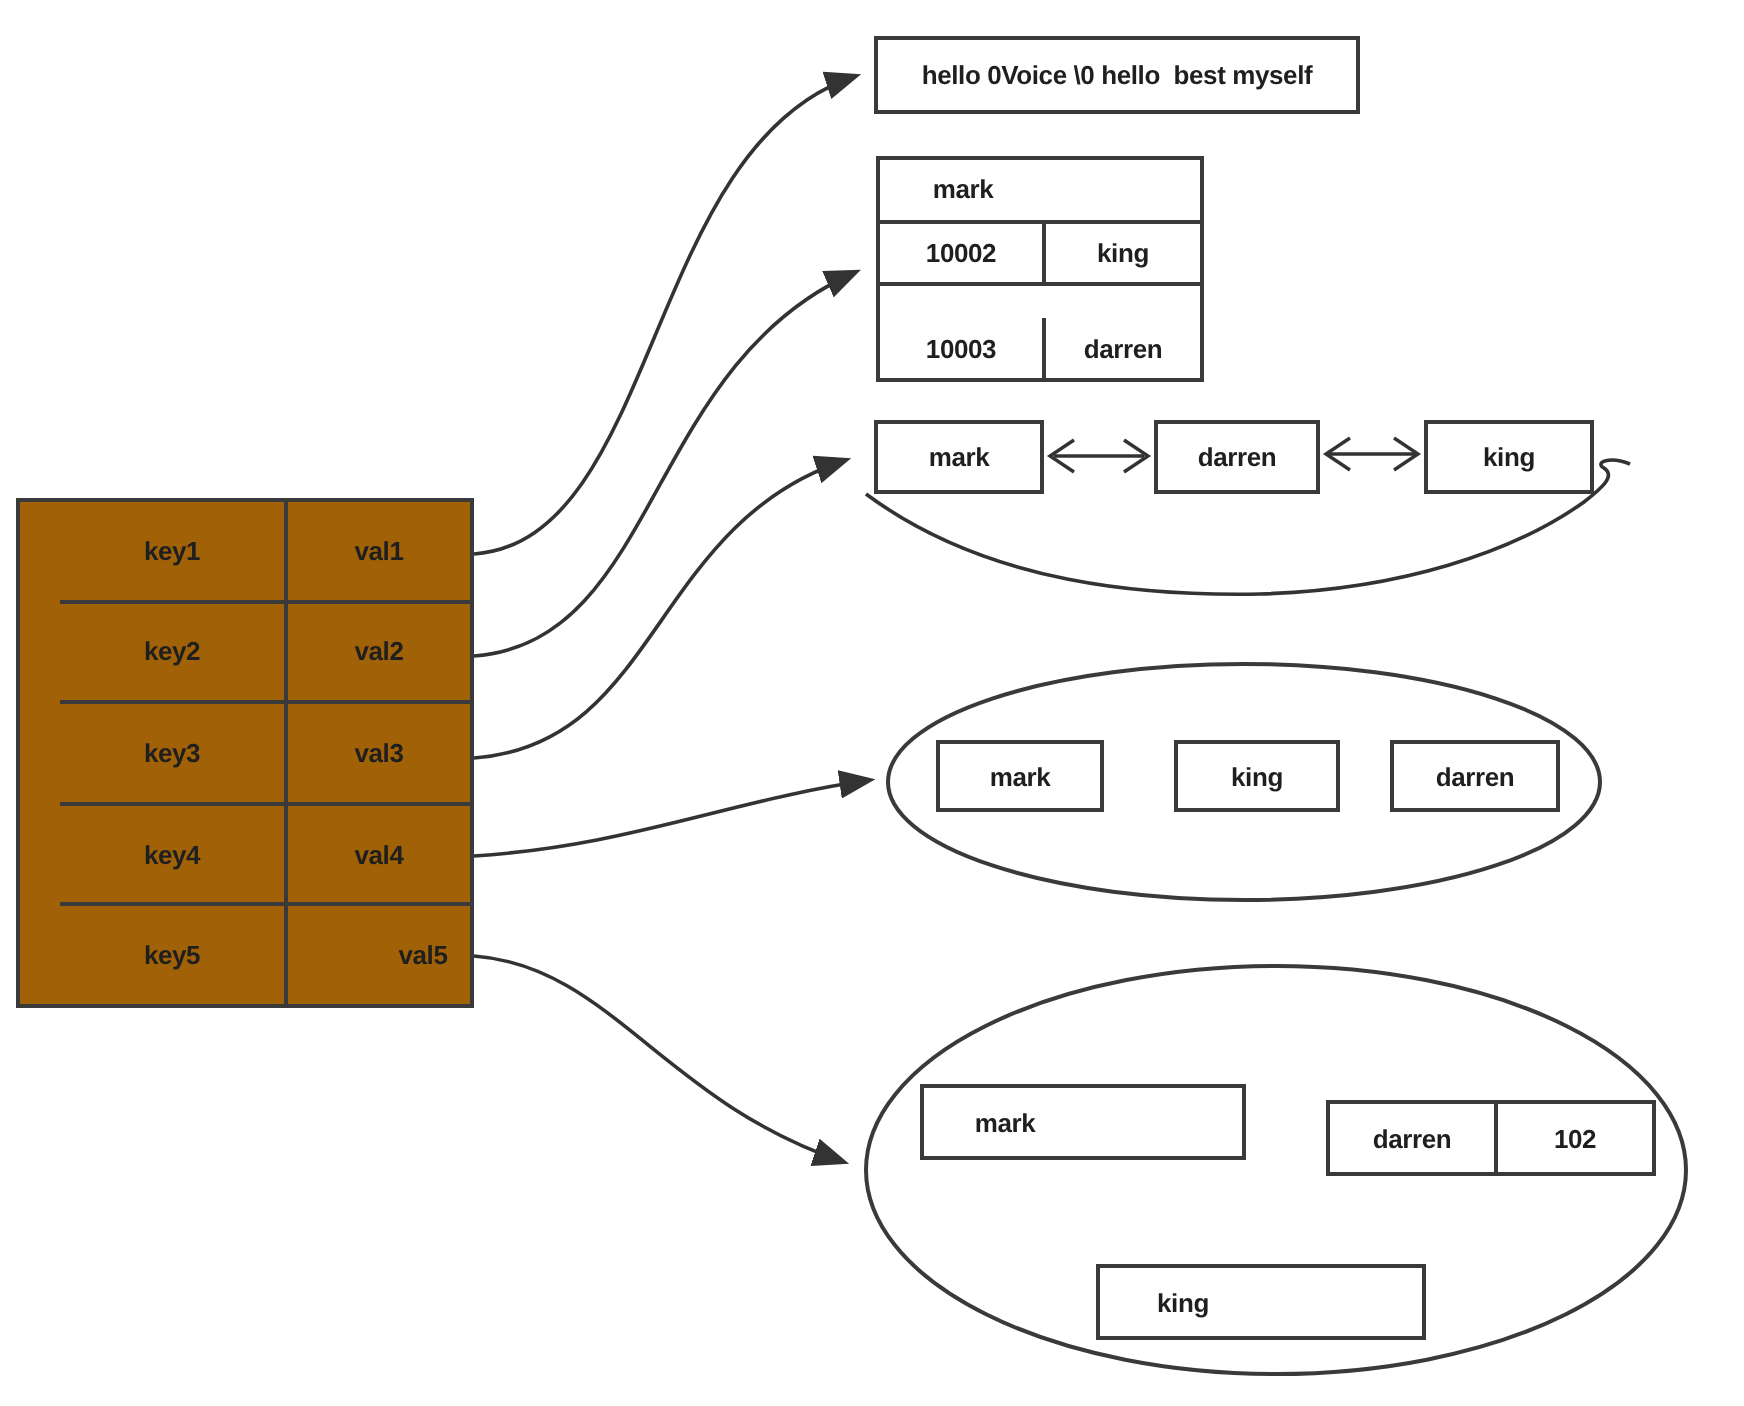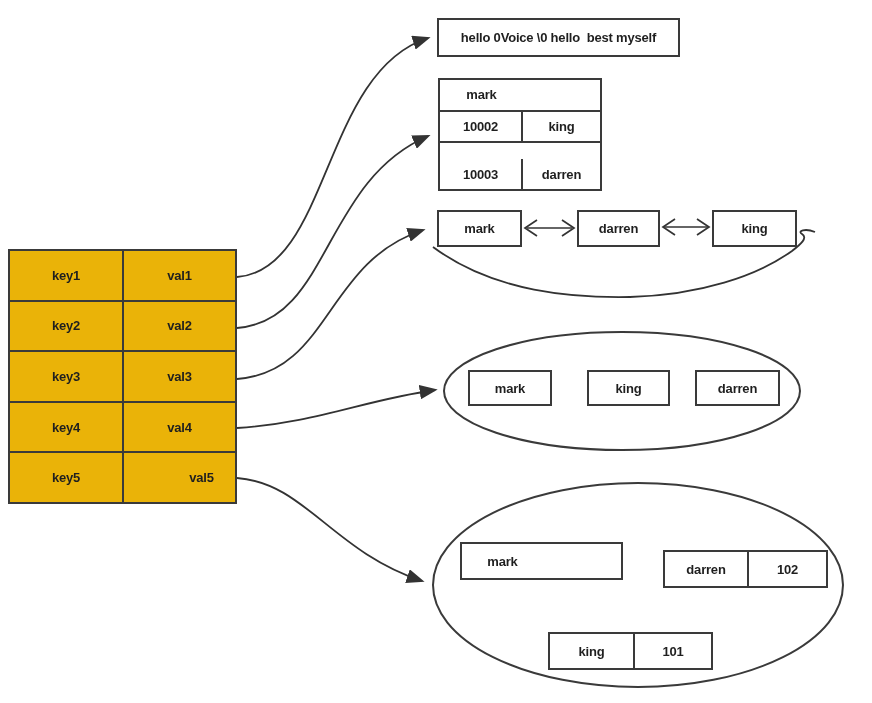--- a/index.html
+++ b/index.html
@@ -10,21 +10,21 @@
     font-weight:bold;color:#1f1f1f;font-size:13px;letter-spacing:-0.2px;
   }
   svg.layer{position:absolute;left:0;top:0;z-index:1;}
   .abs{position:absolute;z-index:2;}
   .box{
     border:2px solid #3a3a3a;background:#ffffff;
     display:flex;align-items:center;justify-content:center;
   }
   .pre{white-space:pre;}
   
-  .kv-table{left:8px;top:249px;width:229px;height:255px;border:2px solid #3a3a3a;background:#eab308;display:flex;flex-direction:column;}
+  .kv-table{left:8px;top:249px;width:229px;height:255px;border:2px solid #3a3a3a;background:#a16207;display:flex;flex-direction:column;padding-left:20px;}
   .kv-row{flex:1;display:grid;grid-template-columns:114px 1fr;border-bottom:2px solid #3a3a3a;}
   .kv-row:last-child{border-bottom:none;gap:44px;}
   .kv-cell{display:flex;align-items:center;justify-content:center;}
   .kv-cell.first{border-right:2px solid #3a3a3a;}
   
   .hash-table{left:438px;top:78px;width:164px;height:113px;border:2px solid #3a3a3a;background:#fff;display:flex;flex-direction:column;}
   .hash-row{flex:1;display:grid;grid-template-columns:83px 1fr;border-bottom:2px solid #3a3a3a;}
   .hash-row:last-child{border-bottom:none;margin-top:16px;}
   .hash-cell{display:flex;align-items:center;justify-content:center;}
   .hash-cell.first{border-right:2px solid #3a3a3a;}
@@ -120,16 +120,15 @@
 
   <div class="abs pair" style="left:460px;top:542px;width:163px;height:38px;grid-template-columns:81px 1fr;">
     <div class="cell">mark</div>
   </div>
   <div class="abs pair" style="left:663px;top:550px;width:165px;height:38px;grid-template-columns:82px 1fr;">
     <div class="cell">darren</div>
     <div class="cell second">102</div>
   </div>
   <div class="abs pair" style="left:548px;top:632px;width:165px;height:38px;grid-template-columns:83px 1fr;">
     <div class="cell">king</div>
-    <div class="cell second">101</div>
   </div>
 
 </div>
 
 </body></html>

